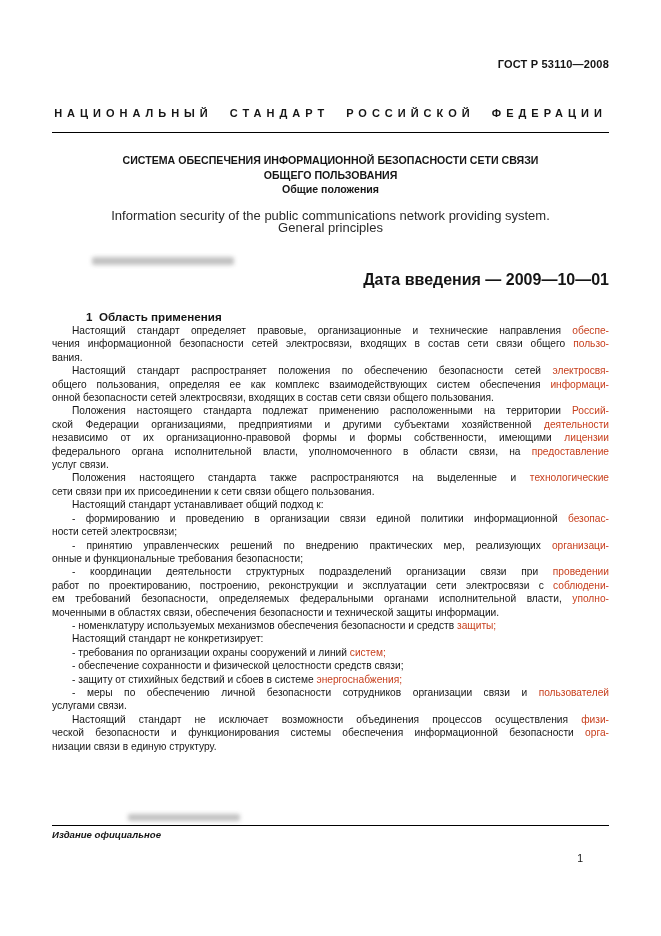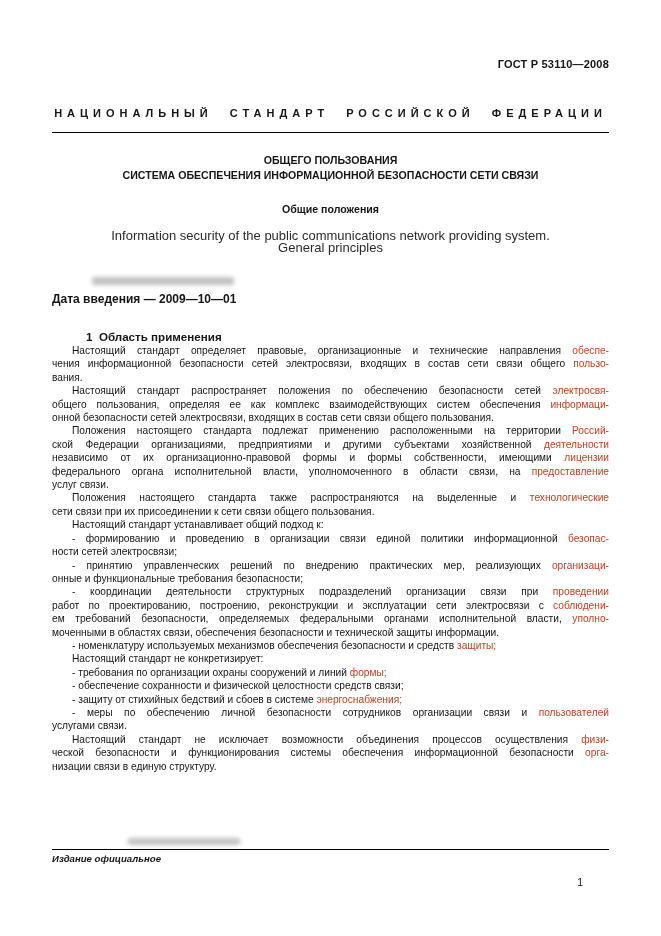--- a/index.html
+++ b/index.html
@@ -7,53 +7,53 @@
   .page {
     width:661px; height:936px; position:relative; background:#fff;
     color:#151515; font-family:"Liberation Sans","DejaVu Sans",sans-serif;
     overflow:hidden; margin:0 auto;
   }
   .content { padding:0 52px; }
   .doc-number { padding-top:58px; text-align:right; font-weight:700; font-size:11px; letter-spacing:.2px; line-height:13px; }
   .std-type { margin-top:36px; text-align:center; font-weight:700; font-size:11px; letter-spacing:5px; word-spacing:9px; white-space:nowrap; line-height:13px; }
   .header-rule { margin-top:12px; border-top:1.3px solid #000; }
   .doc-title { margin-top:20px; text-align:center; font-weight:700; font-size:10.6px; line-height:15px; }
-  .doc-subtitle { margin-top:20px; text-align:center; font-weight:700; font-size:10.6px; line-height:13px; }
+  .doc-subtitle { text-align:center; font-weight:700; font-size:10.6px; line-height:13px; }
   .title-en { margin-top:14px; text-align:center; font-size:13px; line-height:11.5px; color:#2a2a2a; }
   .redact { background:#8f8f8f; filter:blur(2px); opacity:.55; border-radius:2px; }
   .redact-top { margin-top:24px; margin-left:40px; width:142px; height:8px; }
-  .eff-date { margin-top:8px; text-align:left; font-weight:700; font-size:12px; line-height:13px; }
+  .eff-date { margin-top:8px; text-align:right; font-weight:700; font-size:16px; line-height:13px; }
   .sec-heading { margin:24px 0 0 34px; font-size:11.6px; font-weight:700; line-height:14px; }
   .body-text { font-size:10.2px; line-height:13.4px; }
   .para { margin:0; }
   .line { text-align:justify; text-align-last:justify; }
   .line.lastline { text-align-last:left; }
   .line.firstline { text-indent:20px; }
   .redword { color:var(--red-accent,#c8401e); }
-  .footer { position:absolute; left:52px; right:52px; top:838px; }
+  .footer { position:absolute; left:52px; right:52px; top:814px; }
   .redact-bottom { width:112px; height:7px; margin-left:76px; }
   .footer-rule { margin-top:4px; border-top:1px solid #000; }
   .edition { margin-top:3px; font-weight:700; font-style:italic; font-size:9.6px; line-height:12px; }
   .page-num { position:absolute; right:26px; top:38px; font-size:10.5px; }
 </style>
 </head>
 <body>
 
 <div class="page">
   <div class="content">
 
     <div class="doc-number">ГОСТ Р 53110—2008</div>
 
     <div class="std-type">НАЦИОНАЛЬНЫЙ СТАНДАРТ РОССИЙСКОЙ ФЕДЕРАЦИИ</div>
 
     <div class="header-rule"></div>
 
     <div class="doc-title">
+      <div>СИСТЕМА ОБЕСПЕЧЕНИЯ ИНФОРМАЦИОННОЙ БЕЗОПАСНОСТИ СЕТИ СВЯЗИ</div>
       <div>ОБЩЕГО ПОЛЬЗОВАНИЯ</div>
-      <div>СИСТЕМА ОБЕСПЕЧЕНИЯ ИНФОРМАЦИОННОЙ БЕЗОПАСНОСТИ СЕТИ СВЯЗИ</div>
     </div>
 
     <div class="doc-subtitle">Общие положения</div>
 
     <div class="title-en">
       <div>Information security of the public communications network providing system.</div>
       <div>General principles</div>
     </div>
 
     <div class="redact redact-top"></div>
@@ -101,21 +101,21 @@
           <div class="line"><span>ем требований безопасности, определяемых федеральными органами исполнительной власти, </span><span class="redword">уполно-</span></div>
           <div class="line lastline"><span>моченными в областях связи, обеспечения безопасности и технической защиты информации.</span></div>
         </div>
         <div class="para">
           <div class="line firstline lastline"><span>- номенклатуру используемых механизмов обеспечения безопасности и средств </span><span class="redword">защиты;</span></div>
         </div>
         <div class="para">
           <div class="line firstline lastline"><span>Настоящий стандарт не конкретизирует:</span></div>
         </div>
         <div class="para">
-          <div class="line firstline lastline"><span>- требования по организации охраны сооружений и линий </span><span class="redword">формы;</span></div>
+          <div class="line firstline lastline"><span>- требования по организации охраны сооружений и линий </span><span class="redword">систем;</span></div>
         </div>
         <div class="para">
           <div class="line firstline lastline"><span>- обеспечение сохранности и физической целостности средств связи;</span></div>
         </div>
         <div class="para">
           <div class="line firstline lastline"><span>- защиту от стихийных бедствий и сбоев в системе </span><span class="redword">энергоснабжения;</span></div>
         </div>
         <div class="para">
           <div class="line firstline"><span>- меры по обеспечению личной безопасности сотрудников организации связи и </span><span class="redword">пользователей</span></div>
           <div class="line lastline"><span>услугами связи.</span></div>

